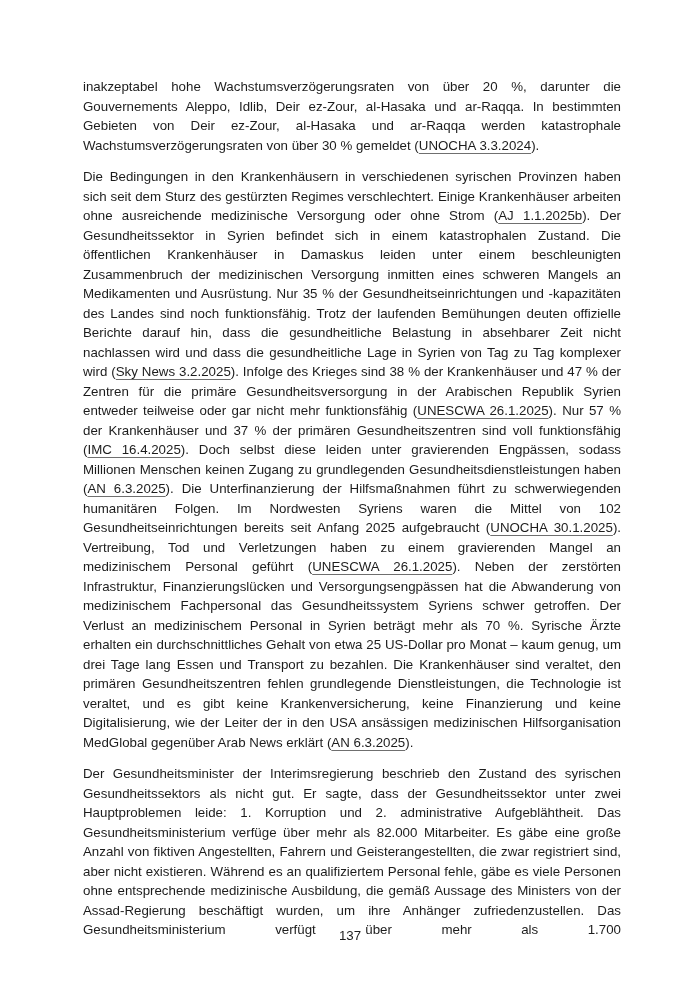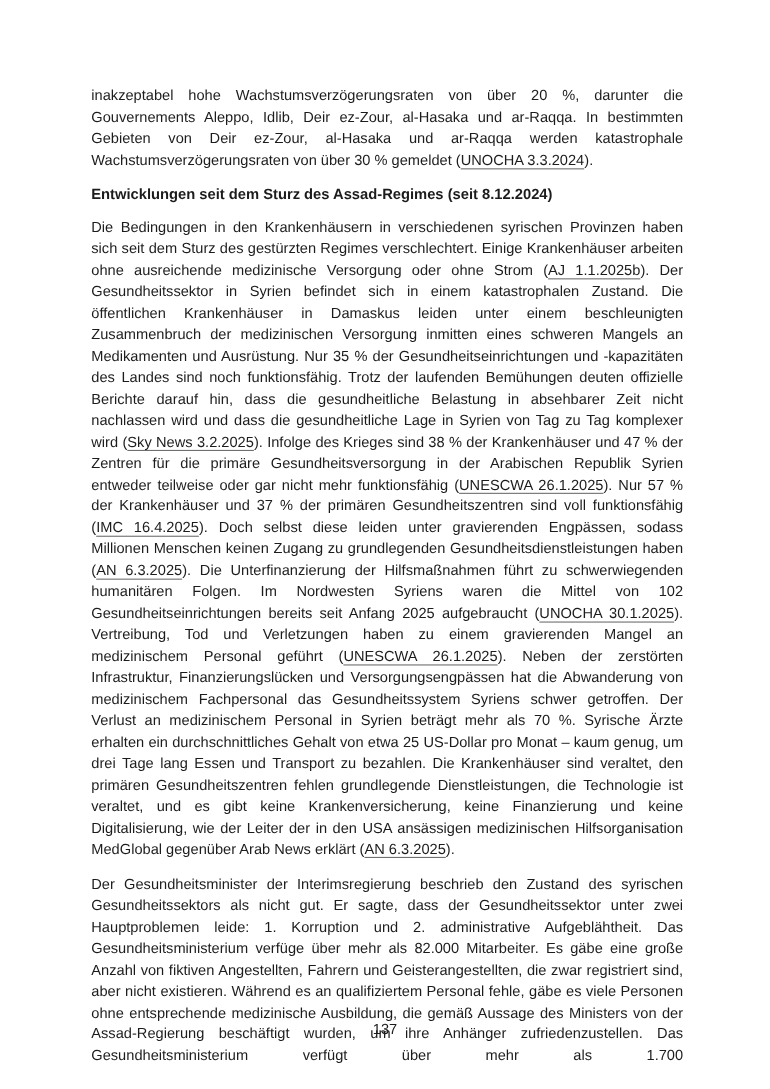--- a/index.html
+++ b/index.html
@@ -58,18 +58,17 @@
     font-size: 13.3px;
     color: #1c1c1c;
   }
 </style>
 </head>
 <body>
 
 <div class="page">
   <div class="content" id="doc-flow">
       <p class="body">inakzeptabel hohe Wachstumsverzögerungsraten von über 20 %, darunter die Gouvernements Aleppo, Idlib, Deir ez-Zour, al-Hasaka und ar-Raqqa. In bestimmten Gebieten von Deir ez-Zour, al-Hasaka und ar-Raqqa werden katastrophale Wachstumsverzögerungsraten von über 30 % gemeldet (<a class="citation">UNOCHA 3.3.2024</a>).</p>
-      <h2 class="heading">Entwicklungen seit dem Sturz des Assad-Regimes (seit 8.12.2024)</h2>
       <p class="body">Die Bedingungen in den Krankenhäusern in verschiedenen syrischen Provinzen haben sich seit dem Sturz des gestürzten Regimes verschlechtert. Einige Krankenhäuser arbeiten ohne ausreichende medizinische Versorgung oder ohne Strom (<a class="citation">AJ 1.1.2025b</a>). Der Gesundheitssektor in Syrien befindet sich in einem katastrophalen Zustand. Die öffentlichen Krankenhäuser in Damaskus leiden unter einem beschleunigten Zusammenbruch der medizinischen Versorgung inmitten eines schweren Mangels an Medikamenten und Ausrüstung. Nur 35 % der Gesundheitseinrichtungen und -kapazitäten des Landes sind noch funktionsfähig. Trotz der laufenden Bemühungen deuten offizielle Berichte darauf hin, dass die gesundheitliche Belastung in absehbarer Zeit nicht nachlassen wird und dass die gesundheitliche Lage in Syrien von Tag zu Tag komplexer wird (<a class="citation">Sky News 3.2.2025</a>). Infolge des Krieges sind 38 % der Krankenhäuser und 47 % der Zentren für die primäre Gesundheitsversorgung in der Arabischen Republik Syrien entweder teilweise oder gar nicht mehr funktionsfähig (<a class="citation">UNESCWA 26.1.2025</a>). Nur 57 % der Krankenhäuser und 37 % der primären Gesundheitszentren sind voll funktionsfähig (<a class="citation">IMC 16.4.2025</a>). Doch selbst diese leiden unter gravierenden Engpässen, sodass Millionen Menschen keinen Zugang zu grundlegenden Gesundheitsdienstleistungen haben (<a class="citation">AN 6.3.2025</a>). Die Unterfinanzierung der Hilfsmaßnahmen führt zu schwerwiegenden humanitären Folgen. Im Nordwesten Syriens waren die Mittel von 102 Gesundheitseinrichtungen bereits seit Anfang 2025 aufgebraucht (<a class="citation">UNOCHA 30.1.2025</a>). Vertreibung, Tod und Verletzungen haben zu einem gravierenden Mangel an medizinischem Personal geführt (<a class="citation">UNESCWA 26.1.2025</a>). Neben der zerstörten Infrastruktur, Finanzierungslücken und Versorgungsengpässen hat die Abwanderung von medizinischem Fachpersonal das Gesundheitssystem Syriens schwer getroffen. Der Verlust an medizinischem Personal in Syrien beträgt mehr als 70 %. Syrische Ärzte erhalten ein durchschnittliches Gehalt von etwa 25 US-Dollar pro Monat – kaum genug, um drei Tage lang Essen und Transport zu bezahlen. Die Krankenhäuser sind veraltet, den primären Gesundheitszentren fehlen grundlegende Dienstleistungen, die Technologie ist veraltet, und es gibt keine Krankenversicherung, keine Finanzierung und keine Digitalisierung, wie der Leiter der in den USA ansässigen medizinischen Hilfsorganisation MedGlobal gegenüber Arab News erklärt (<a class="citation">AN 6.3.2025</a>).</p>
       <p class="body continues">Der Gesundheitsminister der Interimsregierung beschrieb den Zustand des syrischen Gesundheitssektors als nicht gut. Er sagte, dass der Gesundheitssektor unter zwei Hauptproblemen leide: 1. Korruption und 2. administrative Aufgeblähtheit. Das Gesundheitsministerium verfüge über mehr als 82.000 Mitarbeiter. Es gäbe eine große Anzahl von fiktiven Angestellten, Fahrern und Geisterangestellten, die zwar registriert sind, aber nicht existieren. Während es an qualifiziertem Personal fehle, gäbe es viele Personen ohne entsprechende medizinische Ausbildung, die gemäß Aussage des Ministers von der Assad-Regierung beschäftigt wurden, um ihre Anhänger zufriedenzustellen. Das Gesundheitsministerium verfügt über mehr als 1.700</p>
     </div>
   <div class="page-number">137</div>
 </div>
 
 </body></html>

